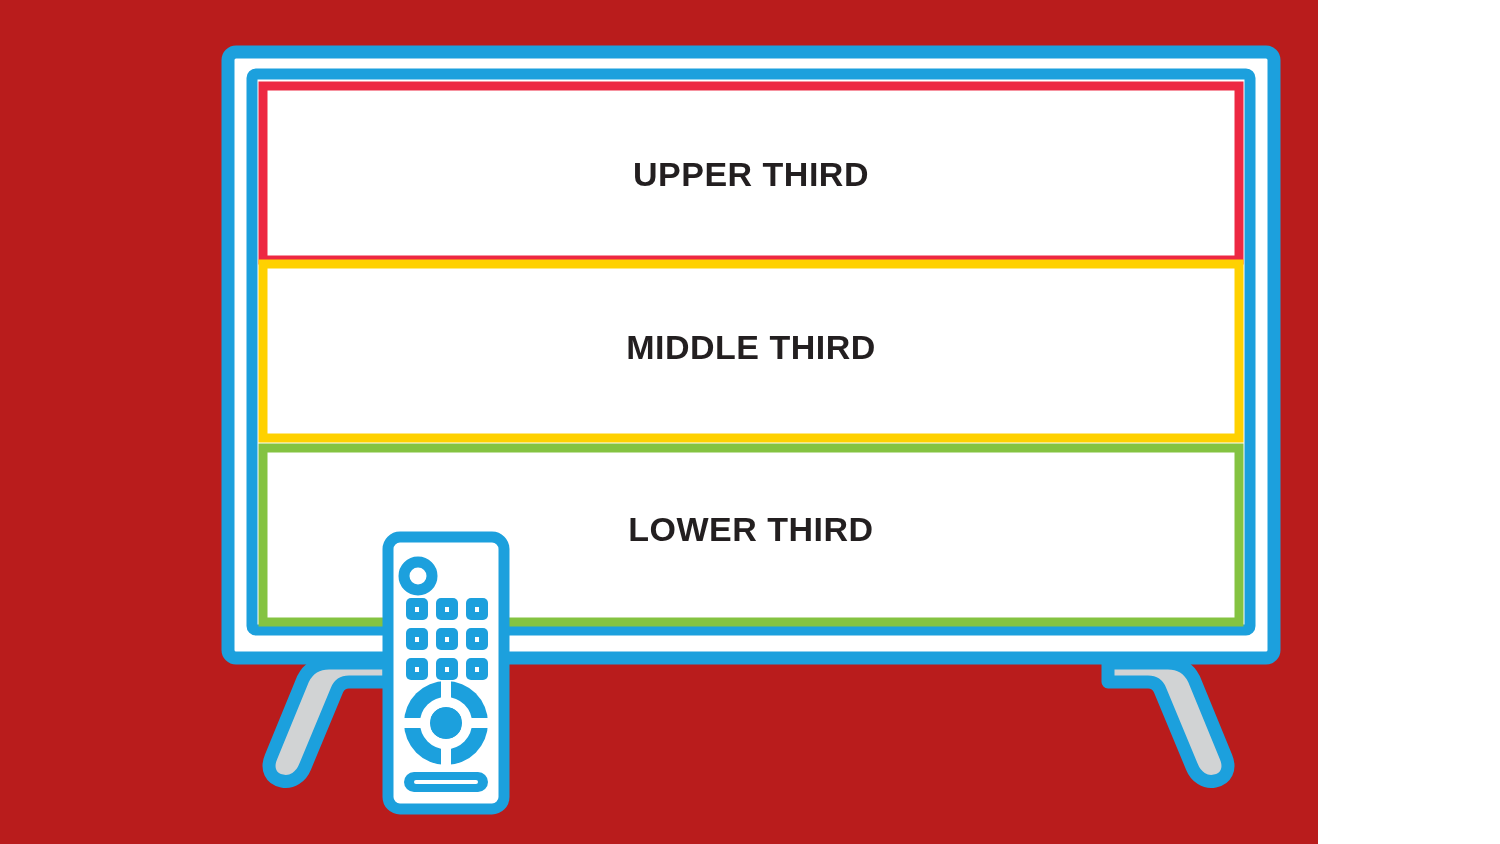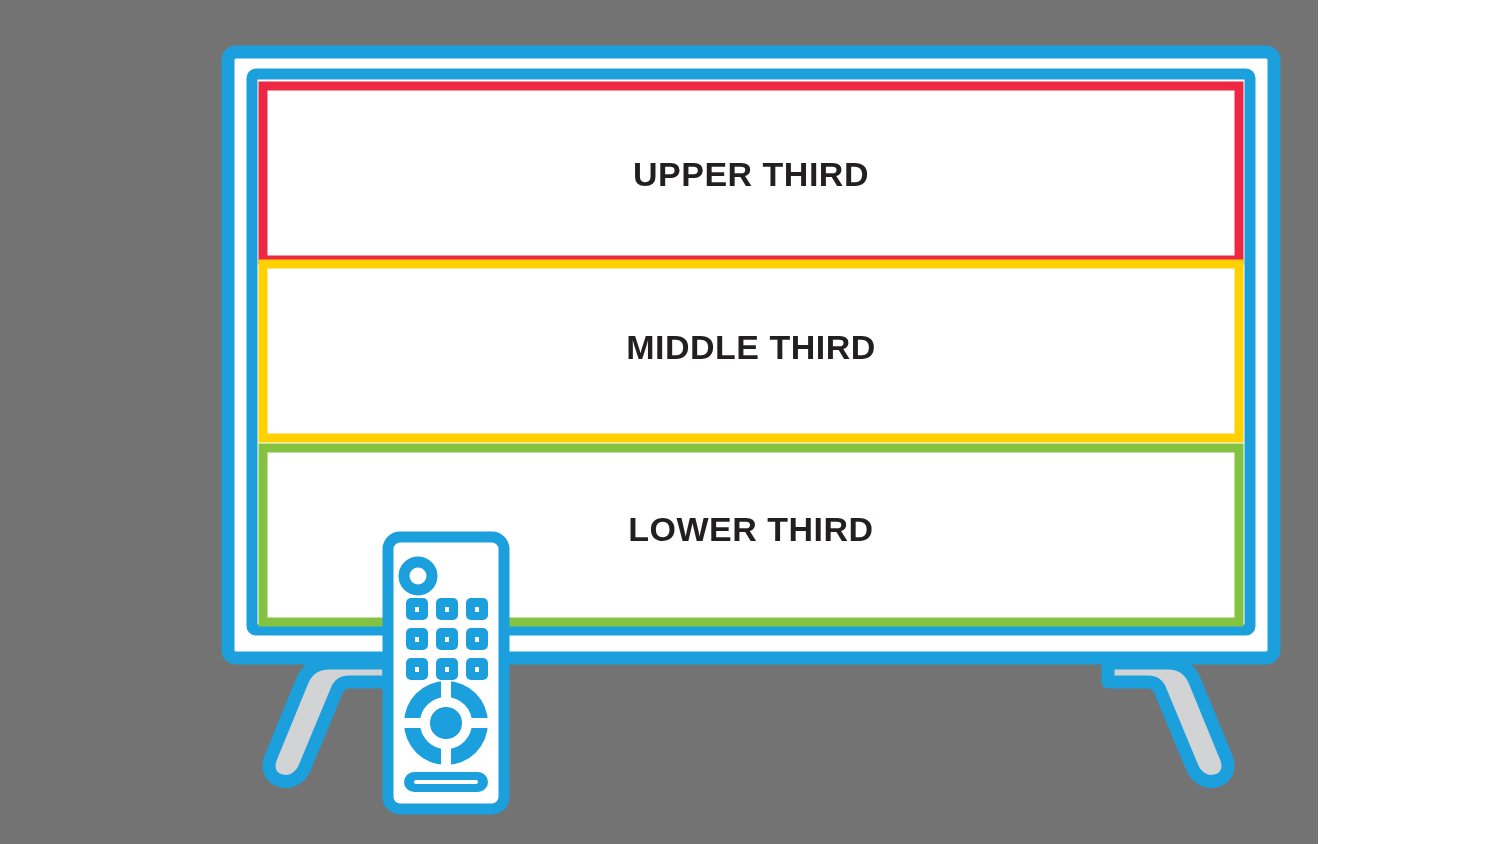--- a/index.html
+++ b/index.html
@@ -8,21 +8,21 @@
     padding: 0;
     background: #ffffff;
   }
   body {
     font-family: "Liberation Sans", sans-serif;
   }
   .canvas {
     position: relative;
     width: 1318px;
     height: 844px;
-    background: #737373;
+    background: #b91c1c;
     overflow: hidden;
   }
   .canvas svg {
     display: block;
     width: 1500px;
     height: 844px;
   }
   .zone-label {
     font-family: "Liberation Sans", sans-serif;
     font-weight: bold;

